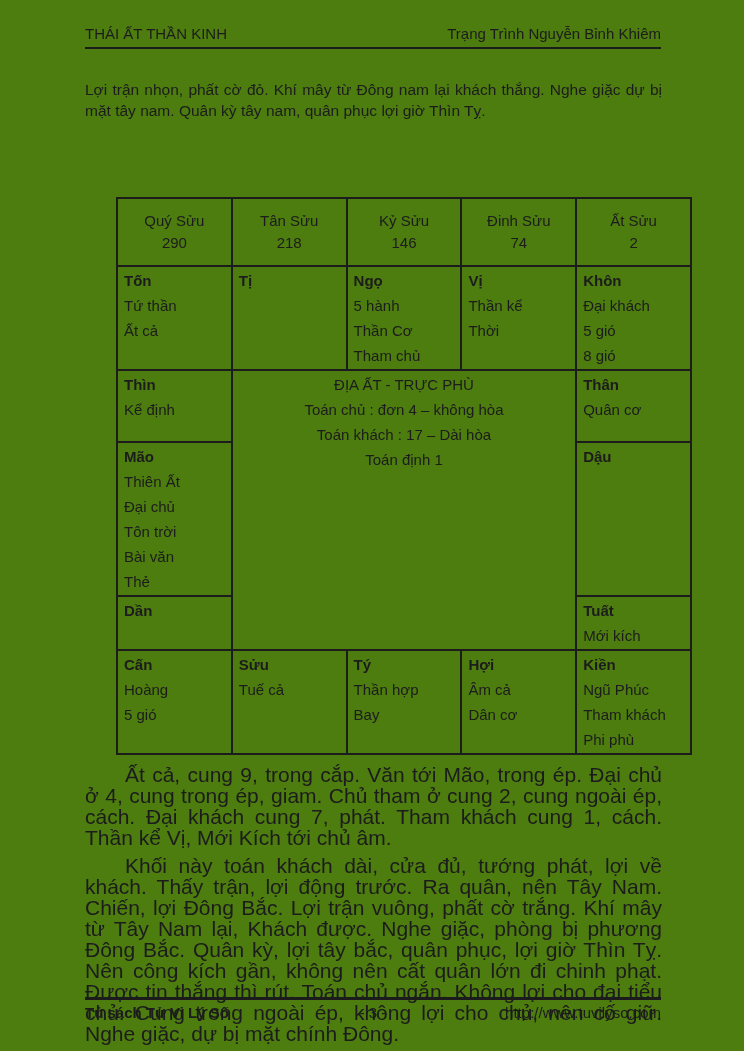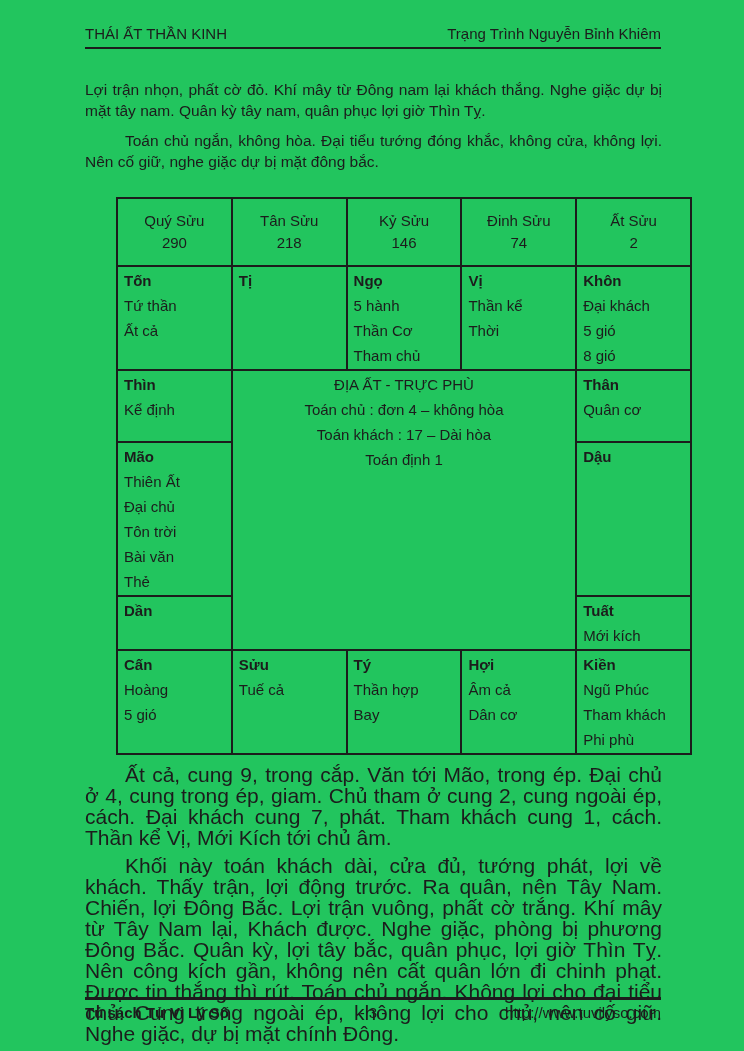--- a/index.html
+++ b/index.html
@@ -1,18 +1,18 @@
 <!DOCTYPE html>
 <html lang="vi"><head>
 <meta charset="utf-8">
 <style>
   * { margin:0; padding:0; box-sizing:border-box; }
   html,body { background:#ffffff; }
   .page {
-    position:relative; width:744px; height:1051px; background:#22c55e;
+    position:relative; width:744px; height:1051px; background:#4d7c0f;
     font-family:"Liberation Sans", sans-serif; color:#1c1c1c; overflow:hidden;
   }
   
   .doc-header {
     position:absolute; left:85px; top:25px; width:576px;
     display:flex; justify-content:space-between; align-items:flex-end;
     font-size:15px; line-height:17px; padding-bottom:5px;
     border-bottom:2px solid #1c1c1c;
   }
   
@@ -61,21 +61,20 @@
 <body>
 
 <div class="page">
 
   <div class="doc-header">
     <span>THÁI ẤT THẦN KINH</span>
     <span>Trạng Trình Nguyễn Bỉnh Khiêm</span>
   </div>
 
   <div class="para p1">Lợi trận nhọn, phất cờ đỏ. Khí mây từ Đông nam lại khách thắng. Nghe giặc dự bị mặt tây nam. Quân kỳ tây nam, quân phục lợi giờ Thìn Tỵ.</div>
-  <div class="para p2 indent">Toán chủ ngắn, không hòa. Đại tiểu tướng đóng khắc, không cửa, không lợi. Nên cố giữ, nghe giặc dự bị mặt đông bắc.</div>
 
   <table class="board">
     <colgroup>
         <col>
         <col>
         <col>
         <col>
         <col>
       </colgroup>
     <tbody>

